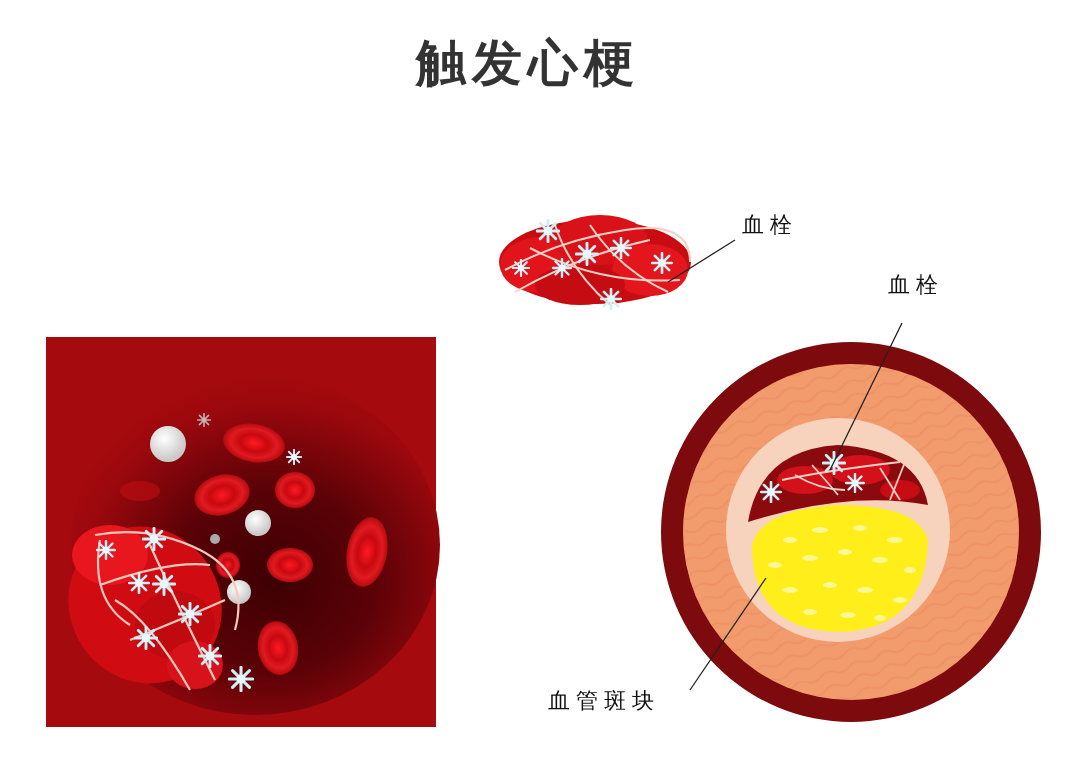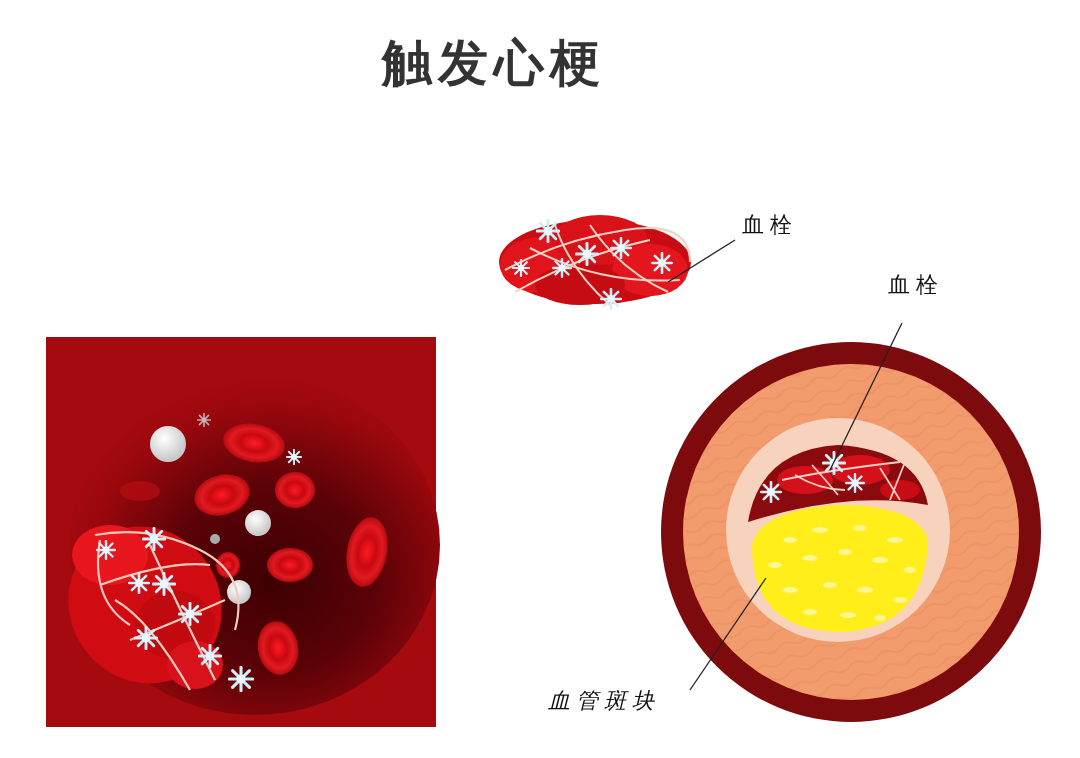--- a/index.html
+++ b/index.html
@@ -1,19 +1,19 @@
 <!DOCTYPE html>
 <html><head>
 <meta charset="utf-8">
 <style>
   html, body { margin: 0; padding: 0; background: #ffffff; }
   body { width: 1080px; height: 758px; position: relative; overflow: hidden;
          font-family: "DejaVu Sans", sans-serif; }
   .title { position: absolute; left: 0; width: 988px; top: 30px; text-align: center;
-           font-size: 50px; font-weight: bold; color: #333333; letter-spacing: 6px; }
+           font-size: 50px; font-weight: bold; color: #333333; letter-spacing: 6px; padding-left: 34px; }
   .label { position: absolute; font-size: 22px; color: #111111; letter-spacing: 6px;
            font-family: "DejaVu Sans", sans-serif; }
   svg { position: absolute; left: 0; top: 0; }
 </style>
 </head>
 <body>
 
 <div class="title">触发心梗</div>
 
 <svg width="1080" height="758" viewBox="0 0 1080 758">
@@ -162,13 +162,13 @@
       <ellipse cx="848" cy="615" rx="8" ry="3"></ellipse>
         <ellipse cx="880" cy="618" rx="6" ry="3"></ellipse>
     </g>
     <line x1="902" y1="323" x2="830" y2="470" stroke="#222" stroke-width="1.3"></line>
     <line x1="766" y1="578" x2="690" y2="690" stroke="#222" stroke-width="1.3"></line>
   </g>
 </svg>
 
 <div class="label" style="left:742px; top:210px;">血栓</div>
 <div class="label" style="left:888px; top:270px;">血栓</div>
-<div class="label" style="left:548px; top:686px;font-style:italic;">血管斑块</div>
+<div class="label" style="left:548px; top:686px;">血管斑块</div>
 
 </body></html>

